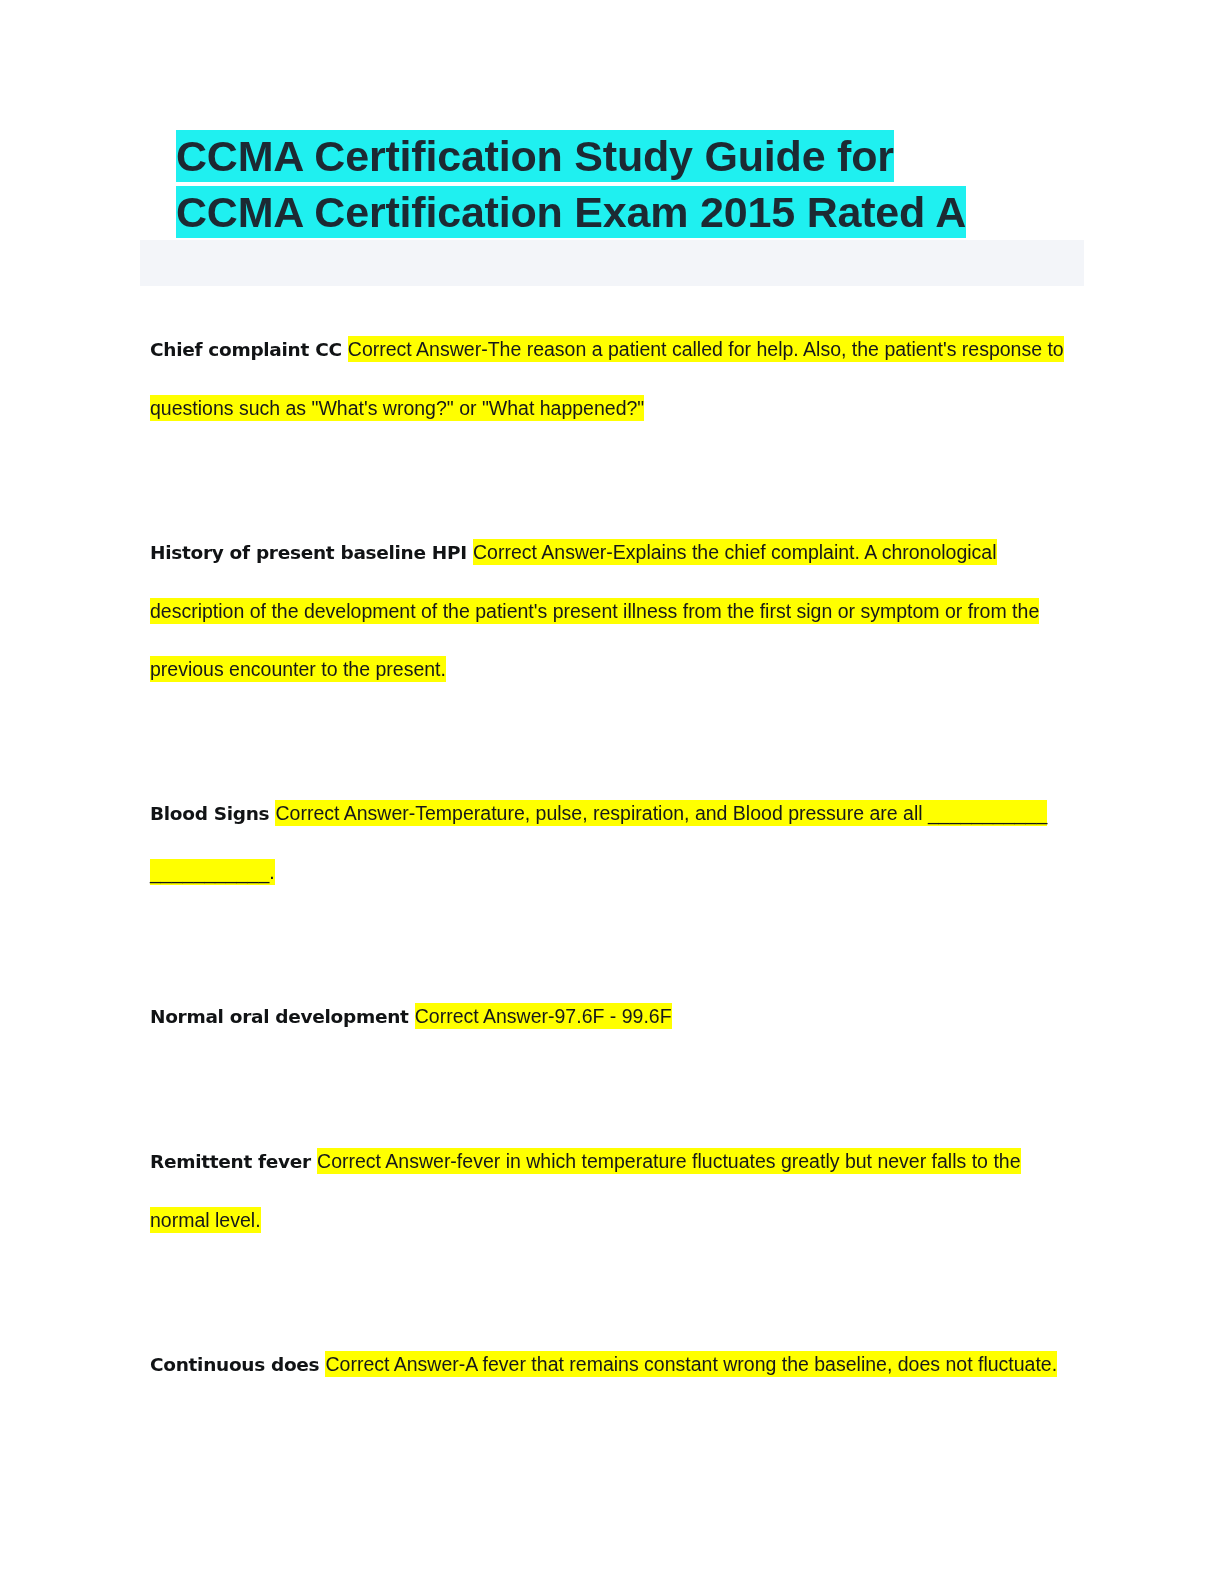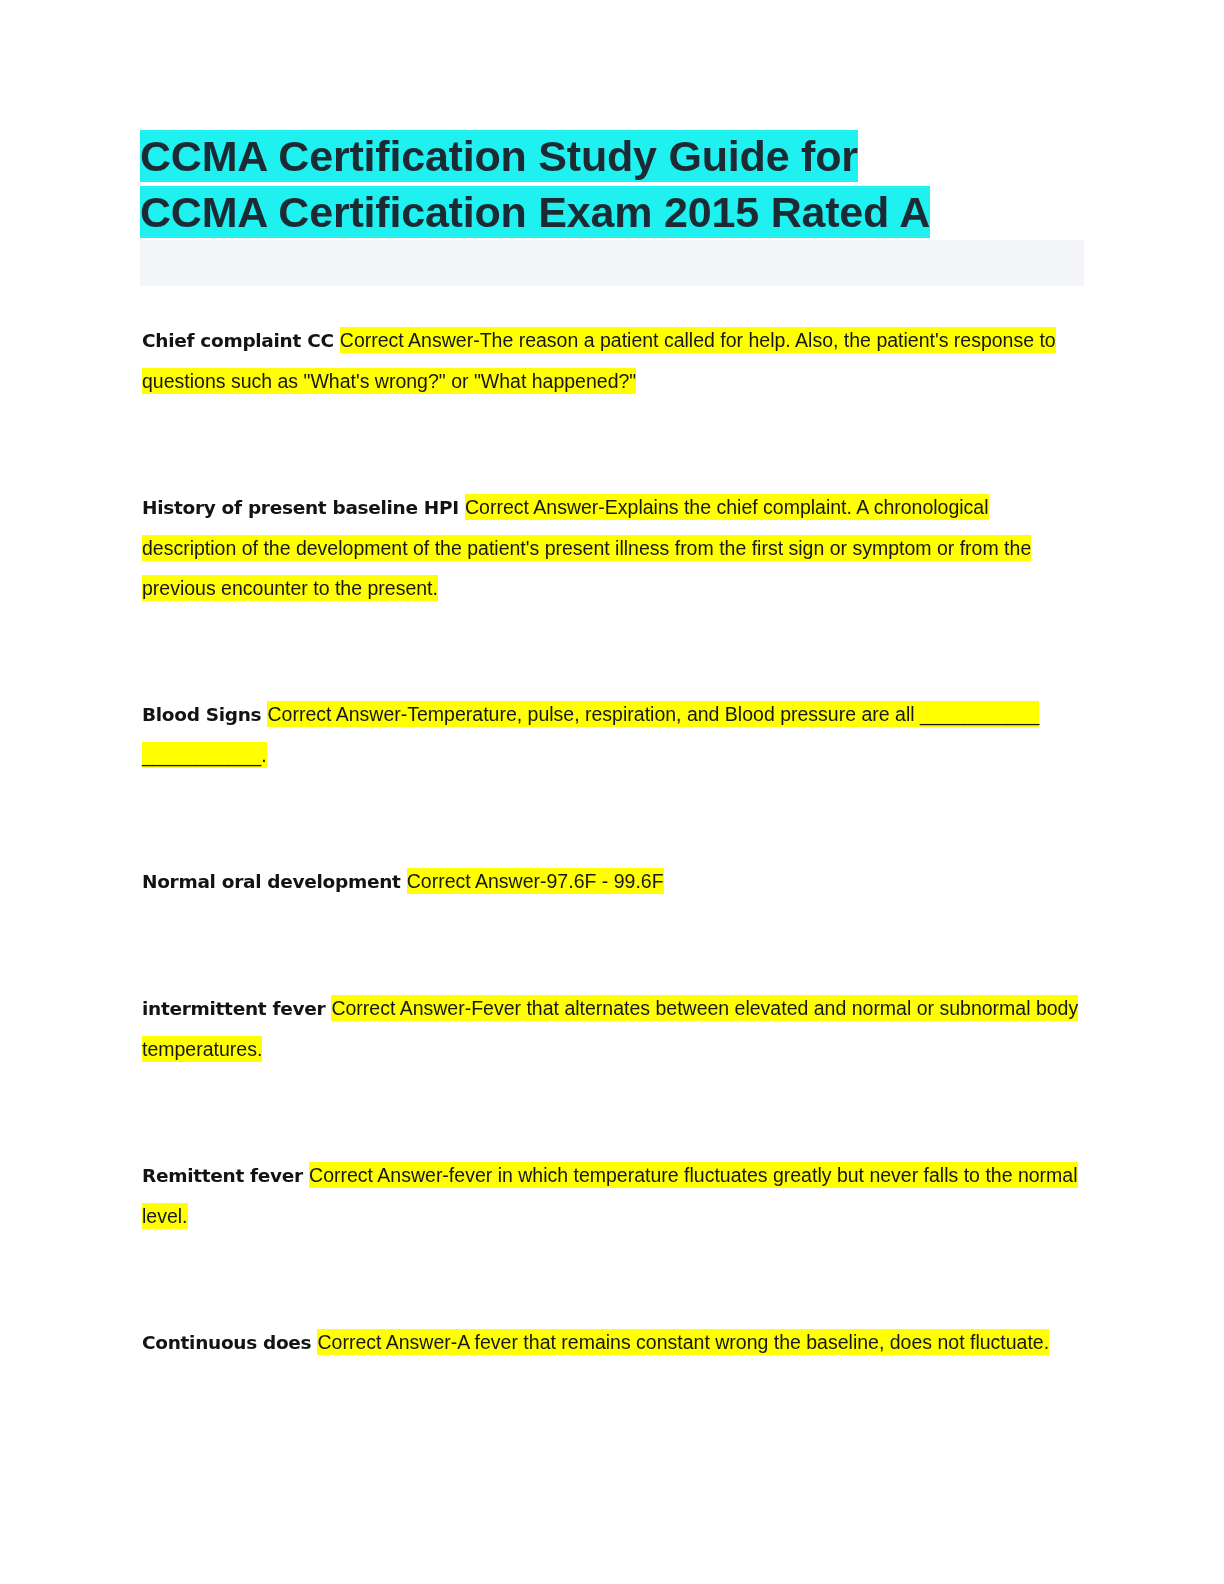--- a/index.html
+++ b/index.html
@@ -32,38 +32,39 @@
     font-weight: bold;
     line-height: 56px;
     color: #1c2a33;
     margin: 0;
     letter-spacing: -0.2px;
   }
   .doc-title .hl-cyan {
     background: #1ff0f0;
     padding: 2px 0 2px 0;
     box-decoration-break: clone;
+    margin-left: 36px;
     -webkit-box-decoration-break: clone;
   }
   .title-strip {
     margin: 0 140px;
     height: 46px;
     background: #f3f5f9;
   }
   .content {
     padding: 0 142px 0 142px;
     margin-top: 34px;
   }
   .entry {
     margin: 0 0 86px 0;
   }
   .entry p {
-    margin: 0;
+    margin: 8px;
     font-size: 19.5px;
-    line-height: 40px;
+    line-height: 58px;
     color: #16181a;
   }
   .term {
     font-family: "DejaVu Sans", sans-serif;
     font-weight: 600;
     letter-spacing: -0.3px;
     color: #111315;
     font-size: 18.5px;
   }
   .hl-yellow {
@@ -105,25 +106,20 @@
         <span class="term">Blood Signs </span><span class="hl-yellow">Correct Answer-Temperature, pulse, respiration, and Blood pressure are all ___________ ___________.</span>
       </p>
     </div>
 
     <div class="entry">
       <p>
         <span class="term">Normal oral development </span><span class="hl-yellow">Correct Answer-97.6F - 99.6F</span>
       </p>
     </div>
 
-    <div class="entry">
-      <p>
-        <span class="term">intermittent fever </span><span class="hl-yellow">Correct Answer-Fever that alternates between elevated and normal or subnormal body temperatures.</span>
-      </p>
-    </div>
 
     <div class="entry">
       <p>
         <span class="term">Remittent fever </span><span class="hl-yellow">Correct Answer-fever in which temperature fluctuates greatly but never falls to the normal level.</span>
       </p>
     </div>
 
     <div class="entry">
       <p>
         <span class="term">Continuous does </span><span class="hl-yellow">Correct Answer-A fever that remains constant wrong the baseline, does not fluctuate.</span>

